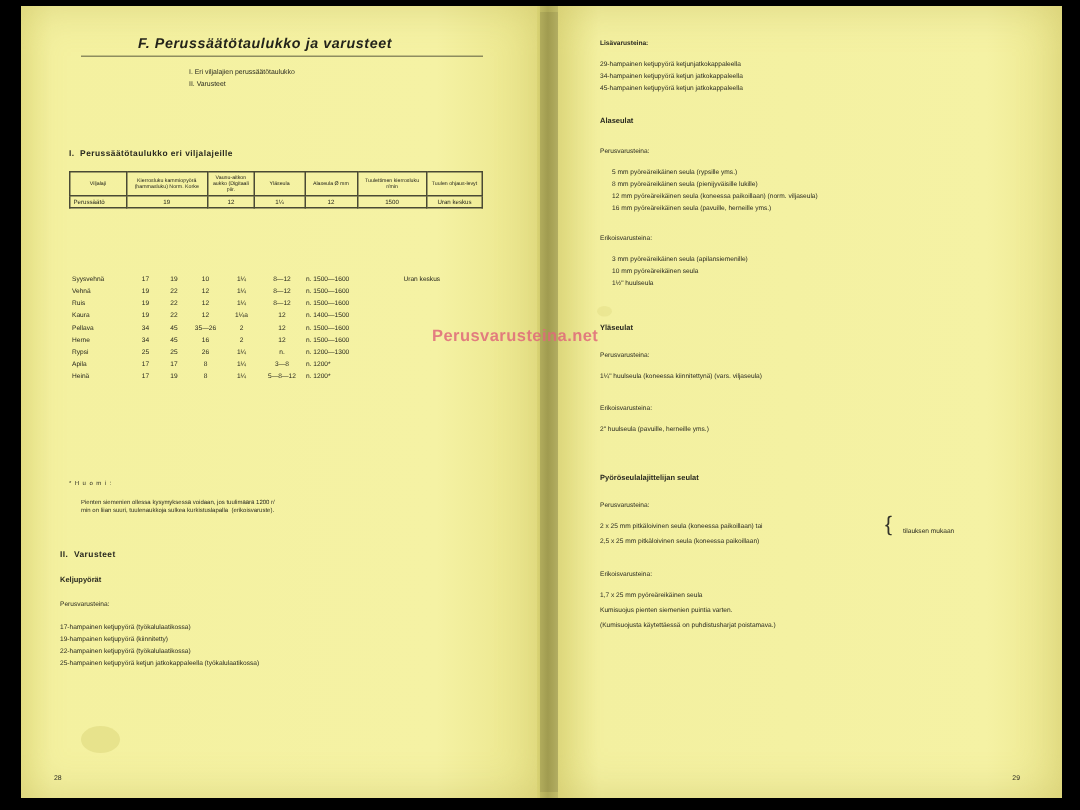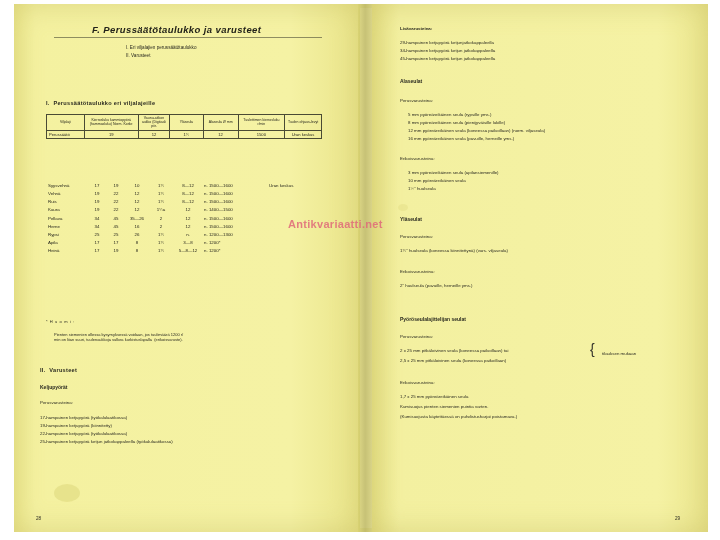--- a/index.html
+++ b/index.html
@@ -3,21 +3,21 @@
 <meta charset="utf-8">
 <style>
   html,body{margin:0;padding:0;}
   body{
     width:720px;height:540px;overflow:hidden;
     background:#2b2a1e;
     font-family:"Liberation Sans", sans-serif;
   }
   #scan{
     position:absolute;inset:0;
-    background:#ffffff;
+    background:#000000;
   }
   
   .book{
     position:absolute;left:6px;top:4px;width:708px;height:528px;
   }
   .page{
     position:absolute;top:0;bottom:0;
     background:#f2ef9a;
     box-shadow:inset 0 0 28px rgba(190,180,90,.45);
   }
@@ -292,18 +292,18 @@
       <div class="t tiny" style="left:230px;top:347px;">tilauksen mukaan</div>
 
       <div class="t tiny" style="left:28px;top:376px;">Erikoisvarusteina:</div>
       <div class="t tiny" style="left:28px;top:390px;">1,7 x 25 mm pyöreäreikäinen seula</div>
       <div class="t tiny" style="left:28px;top:400px;">Kumisuojus pienten siemenien puintia varten.</div>
       <div class="t tiny" style="left:28px;top:410px;">(Kumisuojusta käytettäessä on puhdistusharjat poistamava.)</div>
 
       <div class="pageno" style="right:28px;">29</div>
     </div>
 
-    <div class="watermark">Antikvariaatti.net</div>
+    <div class="watermark">Perusvarusteina.net</div>
 
     <div class="blot" style="left:48px;top:480px;width:26px;height:18px;"></div>
     <div class="blot" style="left:392px;top:200px;width:10px;height:7px;opacity:.35;"></div>
   </div>
 </div>
 
 </body></html>

